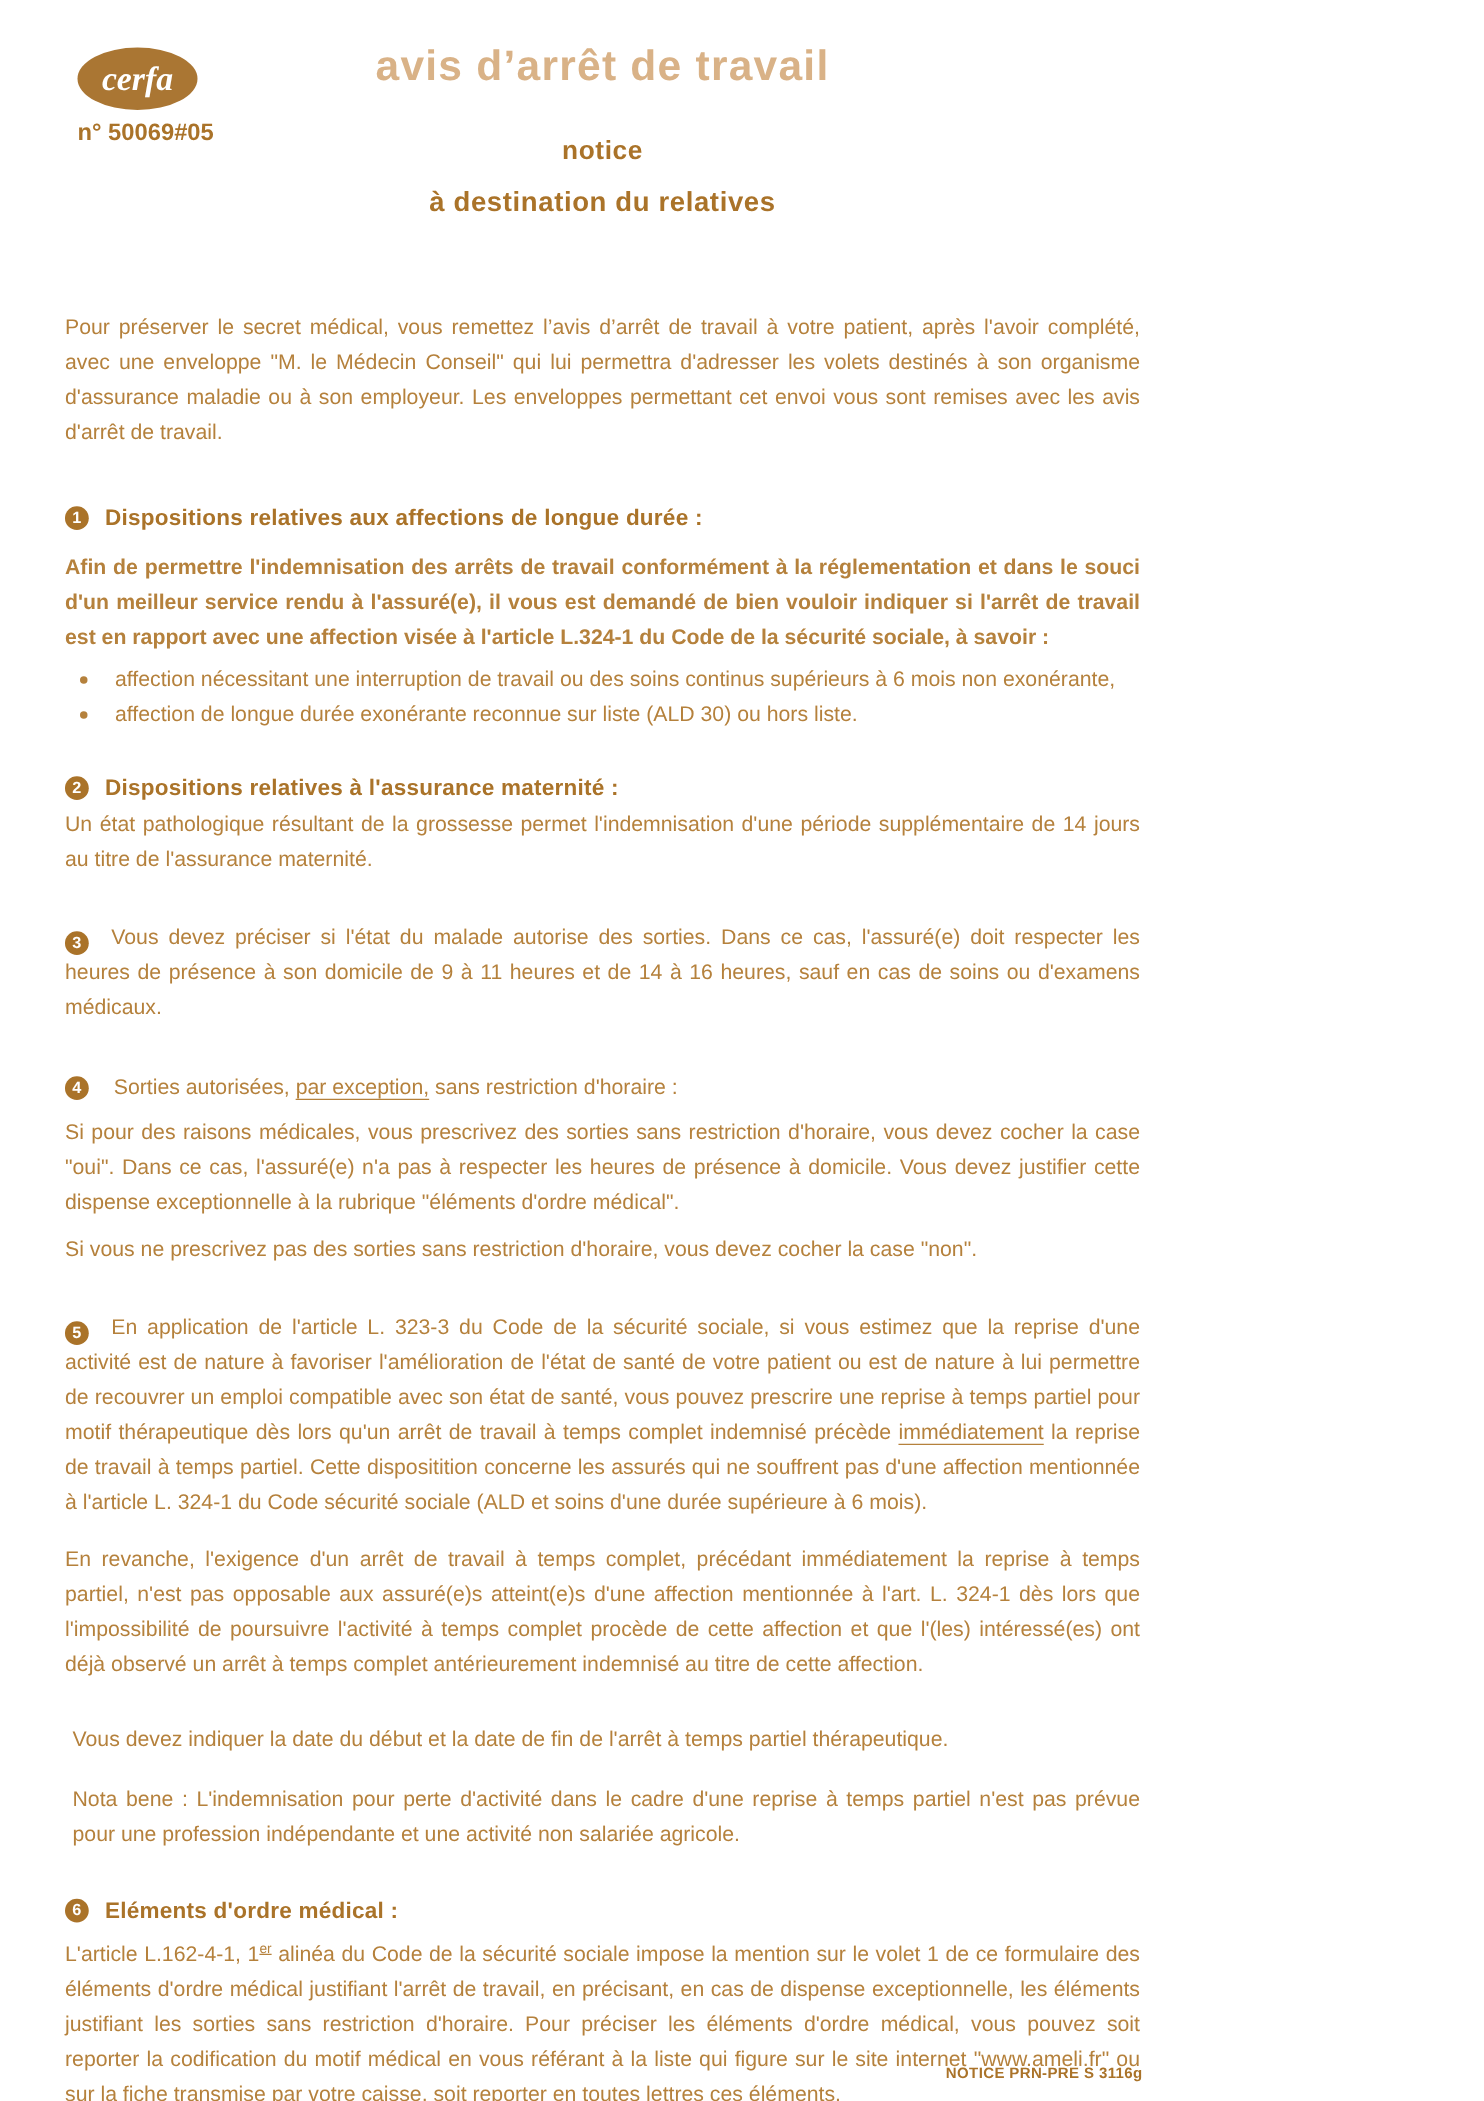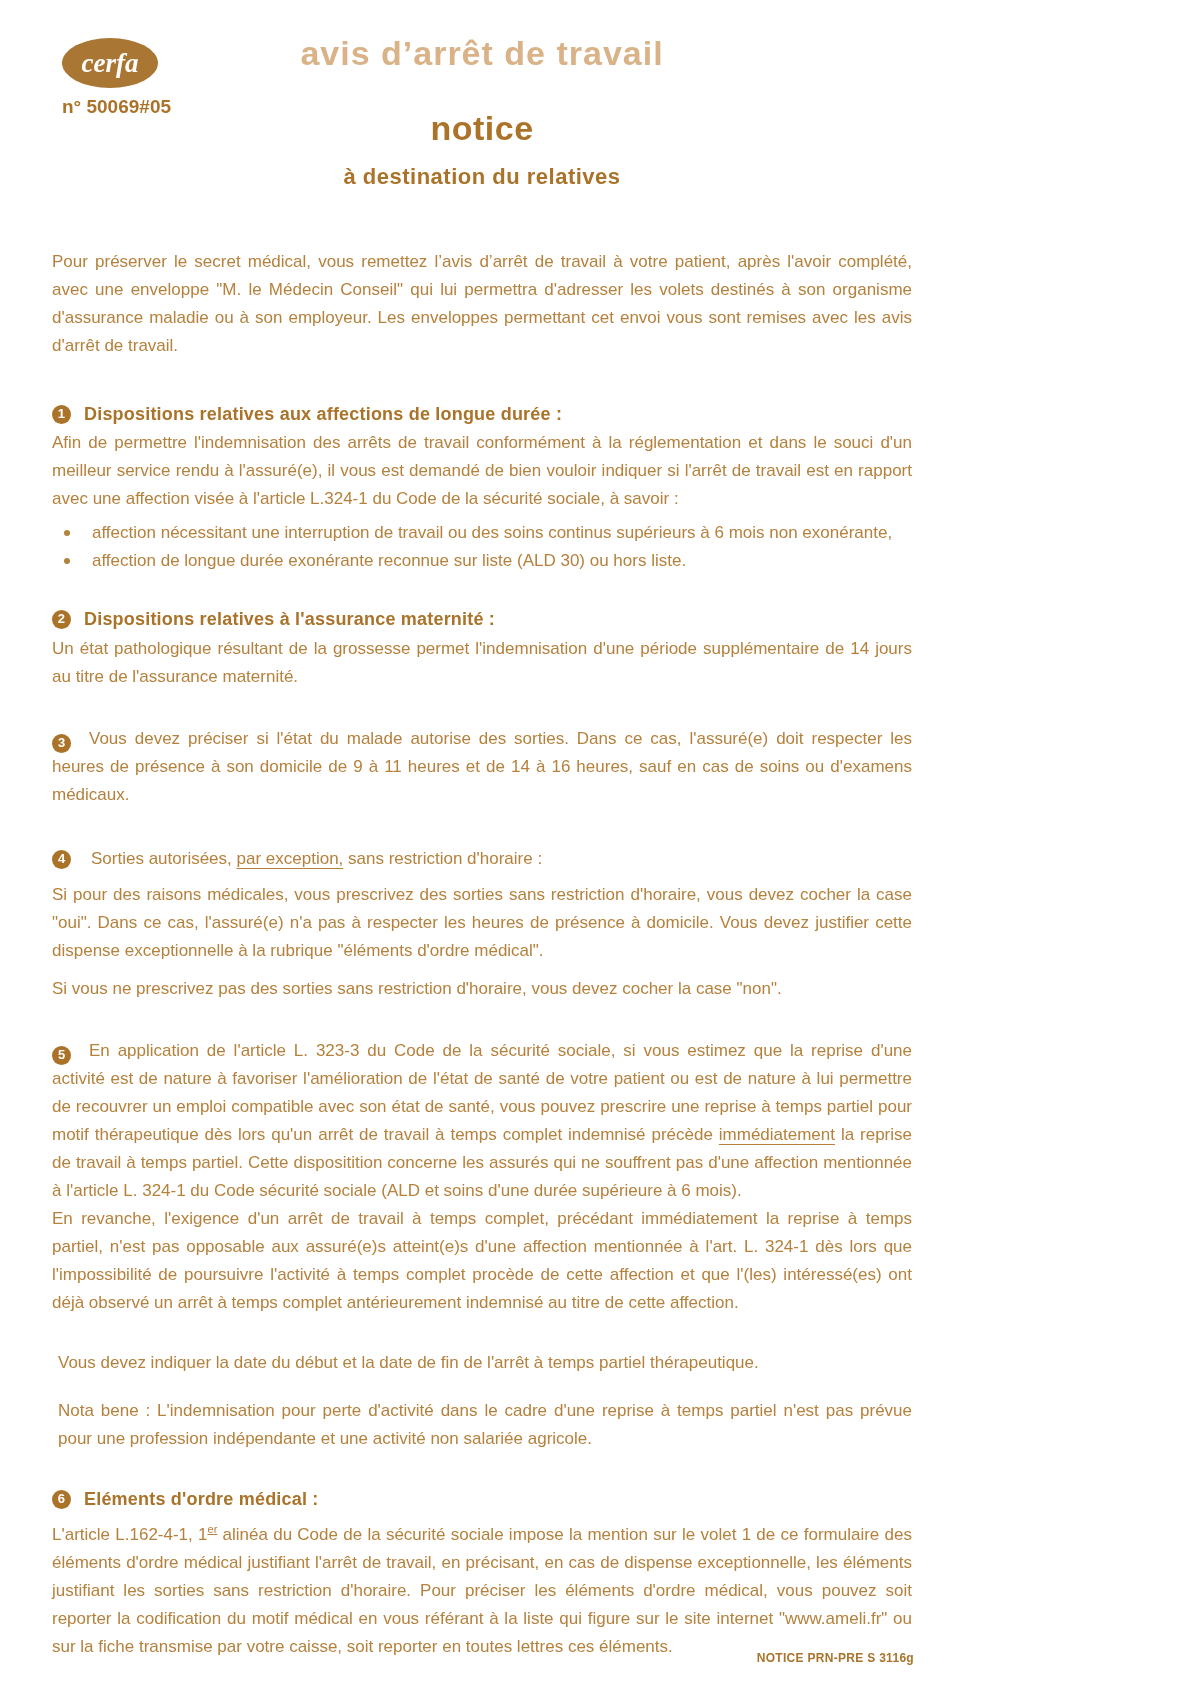--- a/index.html
+++ b/index.html
@@ -38,21 +38,21 @@
     padding-top: 34px;
     text-align: center;
     font-size: 34px;
     font-weight: bold;
     letter-spacing: 1px;
     color: var(--title-text, #d9b287);
   }
   .notice-label {
     margin-top: 36px;
     text-align: center;
-    font-size: 34px;
+    font-size: 21px;
     font-weight: bold;
     letter-spacing: 0.5px;
     color: var(--heading-text, #aa7329);
   }
   .audience-label {
     margin-top: 16px;
     text-align: center;
     font-size: 22px;
     font-weight: bold;
     letter-spacing: 0.5px;
@@ -109,29 +109,29 @@
   }
   .bullets .dot {
     position: absolute;
     left: 12px; top: 11px;
     width: 6px; height: 6px;
     border-radius: 50%;
     background: var(--body-text, #b5813c);
   }
   
   .mt-s1h  { margin-top: 40px; }
-  .mt-s1b  { margin-top: 1px;  }
+  .mt-s1b  { margin-top: 12px; font-weight: bold;  }
   .mt-s2h  { margin-top: 30px; }
   .mt-s2b  { margin-top: 2px;  }
   .mt-s3   { margin-top: 34px; }
   .mt-s4h  { margin-top: 36px; }
   .mt-s4p1 { margin-top: 8px;  }
   .mt-s4p2 { margin-top: 10px; }
   .mt-s5p1 { margin-top: 34px; }
-  .mt-s5p2 { margin-top: 0; }
+  .mt-s5p2 { margin-top: 18px; }
   .mt-s5p3 { margin-top: 32px; padding-left: 6px; }
   .mt-s5p4 { margin-top: 20px; padding-left: 6px; }
   .mt-s6h  { margin-top: 32px; }
   .mt-s6b  { margin-top: 8px;  }
   
   .footer-ref {
     position: absolute;
     right: 50px;
     bottom: 16px;
     font-size: 12px;

